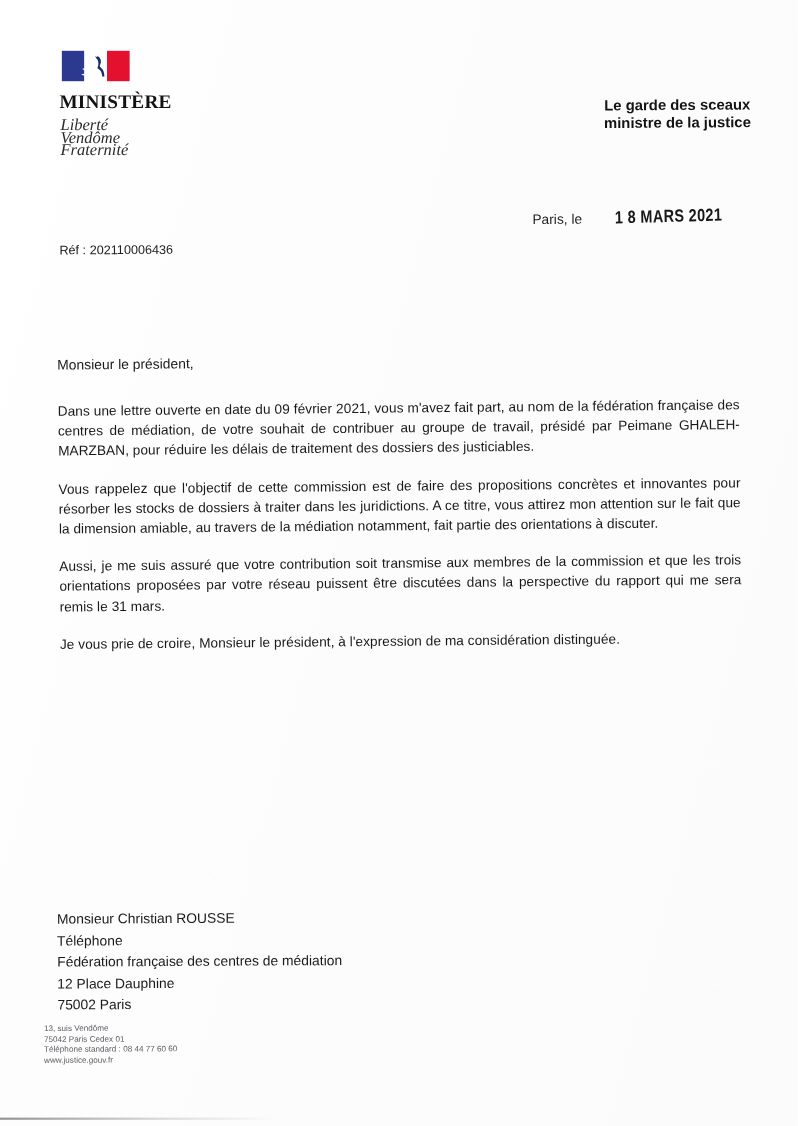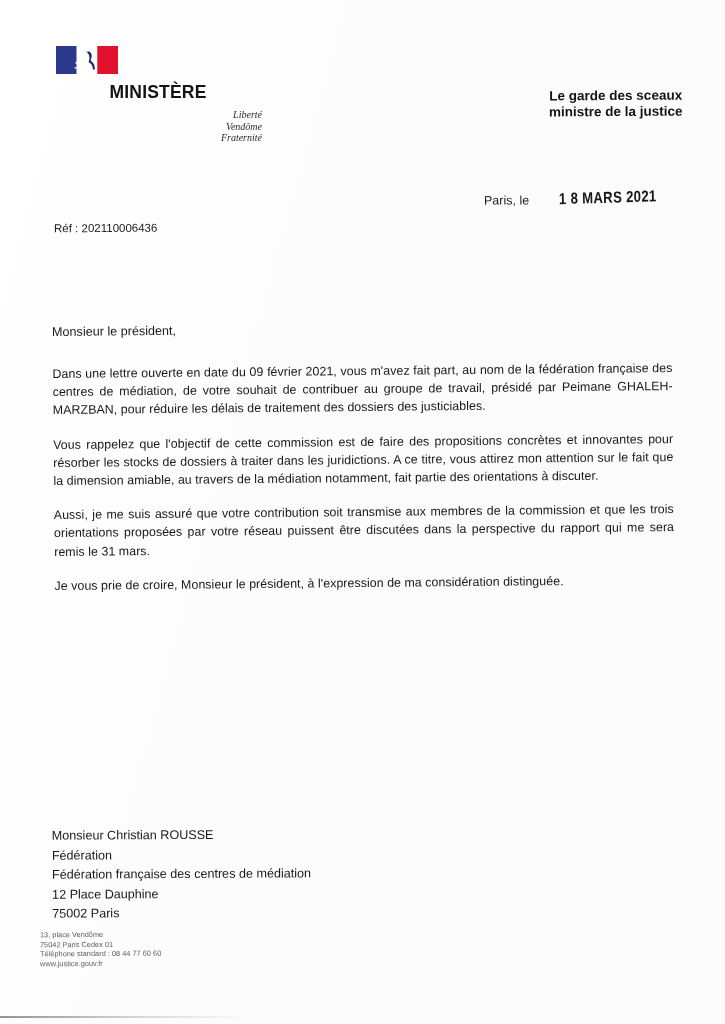--- a/index.html
+++ b/index.html
@@ -50,38 +50,36 @@
   }
   #flag {
     width: 62px;
     height: 28px;
     display: block;
     margin-left: 4px;
   }
   #ministry-name {
     margin-top: 9px;
     margin-left: 2px;
-    font-family: Liberation Sans, sans-serif;
+    font-family: Liberation Serif, serif;
     font-weight: bold;
     font-size: 17.5px;
     line-height: 19px;
     letter-spacing: 0.2px;
     color: #131313;
-    text-align: center;
   }
   #ministry-name .ln { display: block; white-space: nowrap; }
   #motto {
     margin-top: 7px;
     margin-left: 3px;
     font-family: "Liberation Serif", serif;
     font-style: italic;
-    font-size: 10px;
+    font-size: 15px;
     line-height: 11.5px;
     color: #2b2b2b;
-    text-align: right;
   }
   #motto .ln { display: block; }
 
   
   #sender-title {
     position: absolute;
     right: 42px;
     top: 88px;
     text-align: center;
     font-weight: bold;
@@ -255,27 +253,27 @@
     <div id="salutation">Monsieur le président,</div>
     <p class="para">Dans une lettre ouverte en date du 09 février 2021, vous m'avez fait part, au nom de la fédération française des centres de médiation, de votre souhait de contribuer au groupe de travail, présidé par Peimane GHALEH-MARZBAN, pour réduire les délais de traitement des dossiers des justiciables.</p>
     <p class="para">Vous rappelez que l'objectif de cette commission est de faire des propositions concrètes et innovantes pour résorber les stocks de dossiers à traiter dans les juridictions. A ce titre, vous attirez mon attention sur le fait que la dimension amiable, au travers de la médiation notamment, fait partie des orientations à discuter.</p>
     <p class="para">Aussi, je me suis assuré que votre contribution soit transmise aux membres de la commission et que les trois orientations proposées par votre réseau puissent être discutées dans la perspective du rapport qui me sera remis le 31 mars.</p>
     <p class="para last">Je vous prie de croire, Monsieur le président, à l'expression de ma considération distinguée.</p>
   </div>
 
 
   <div id="recipient">
     <span class="ln">Monsieur Christian ROUSSE</span>
-    <span class="ln">Fédération</span>
+    <span class="ln">Téléphone</span>
     <span class="ln">Fédération française des centres de médiation</span>
     <span class="ln">12 Place Dauphine</span>
     <span class="ln">75002 Paris</span>
   </div>
 
   <div id="footer">
-    <span class="ln">13, place Vendôme</span>
+    <span class="ln">13, suis Vendôme</span>
     <span class="ln">75042 Paris Cedex 01</span>
     <span class="ln">Téléphone standard : 08 44 77 60 60</span>
     <span class="ln">www.justice.gouv.fr</span>
   </div>
 
   <div id="scan-edge"></div>
 </div>
 
 </body></html>

